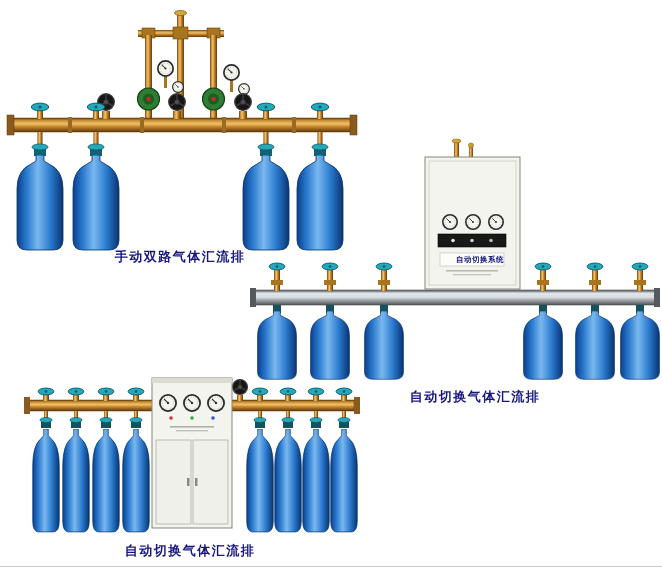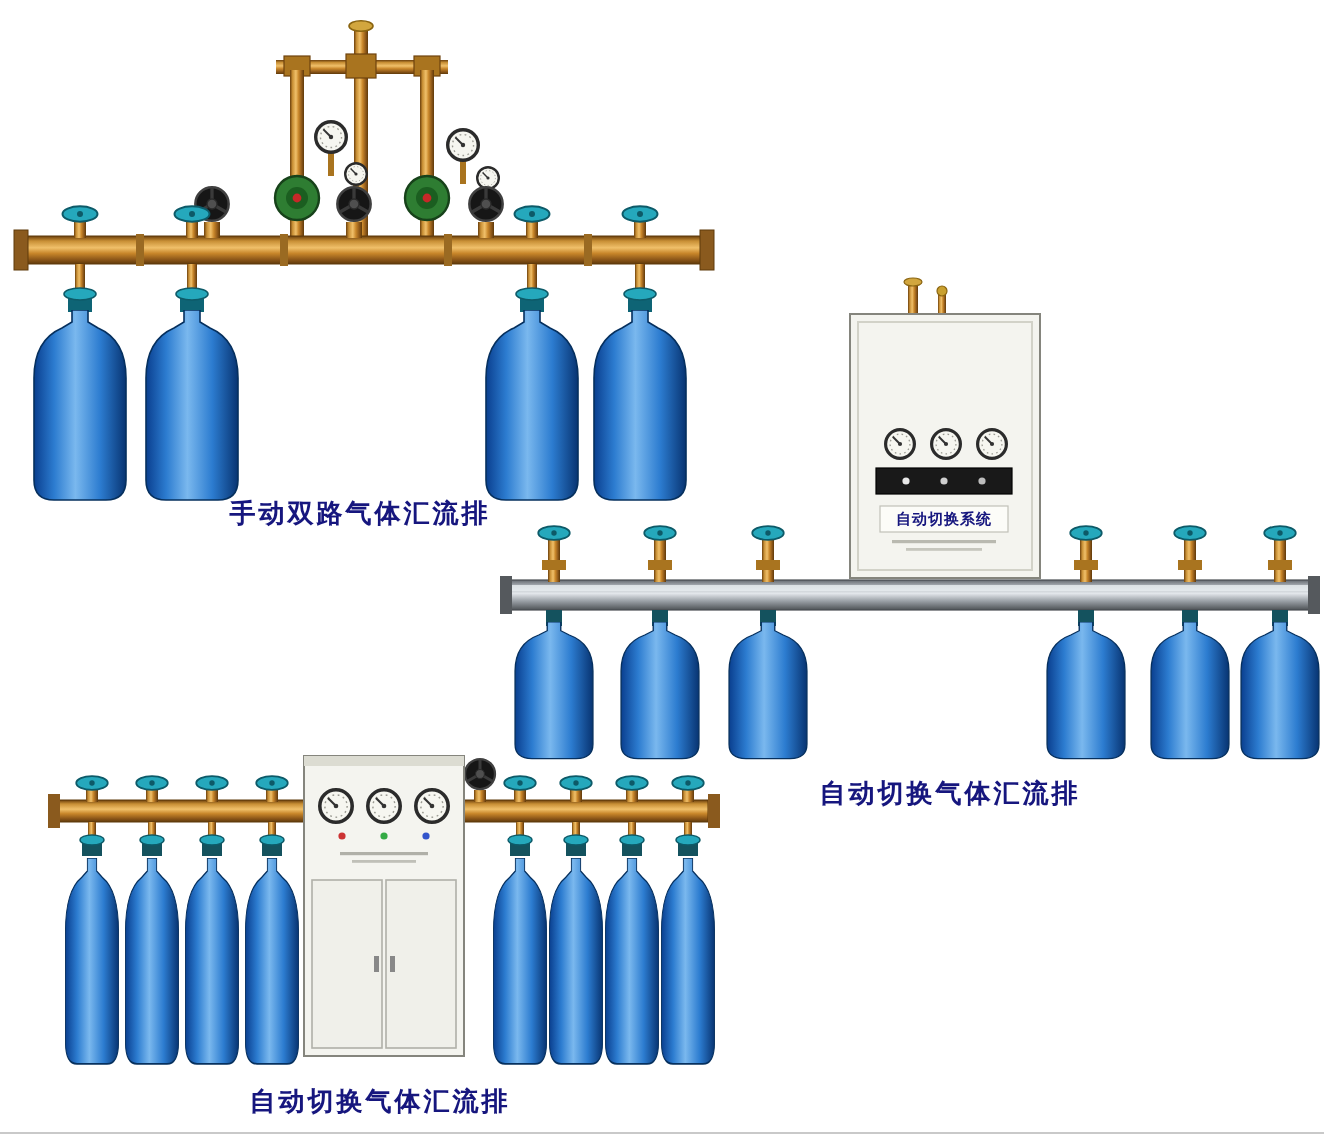--- a/index.html
+++ b/index.html
@@ -2,21 +2,21 @@
 <html><head>
 <meta charset="utf-8">
 <style>
   html,body{margin:0;padding:0;background:#fff;}
   .canvas{position:relative;width:662px;height:572px;background:#fff;overflow:hidden;
           font-family:"DejaVu Sans",sans-serif;}
   .art{position:absolute;}
   .caption{position:absolute;font-size:13px;font-weight:bold;color:#16167e;
            text-align:center;letter-spacing:1.5px;white-space:nowrap;}
   .cabinet-label{position:absolute;font-size:7.5px;font-weight:bold;color:#16167e;
-                 text-align:center;letter-spacing:.5px;line-height:13px;}
+                 text-align:right;letter-spacing:.5px;line-height:13px;}
   .bottom-rule{position:absolute;left:0;top:566px;width:662px;height:1px;background:#c9c9c9;}
 </style>
 </head>
 <body>
 
 <div class="canvas">
 
   <svg width="0" height="0" style="position:absolute" aria-hidden="true">
     <defs>
       <linearGradient id="cylGrad" x1="0" y1="0" x2="1" y2="0">

